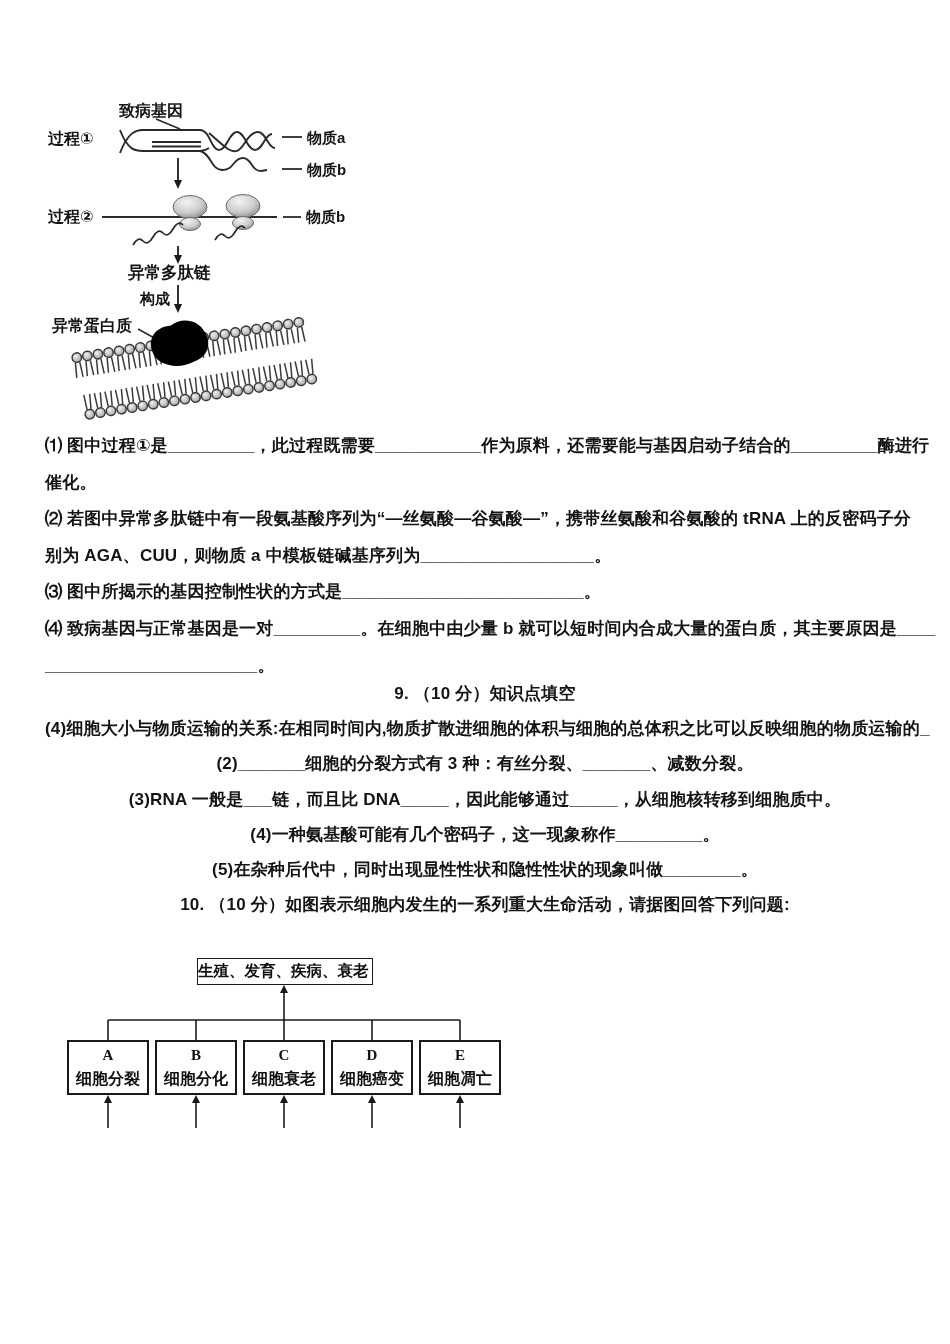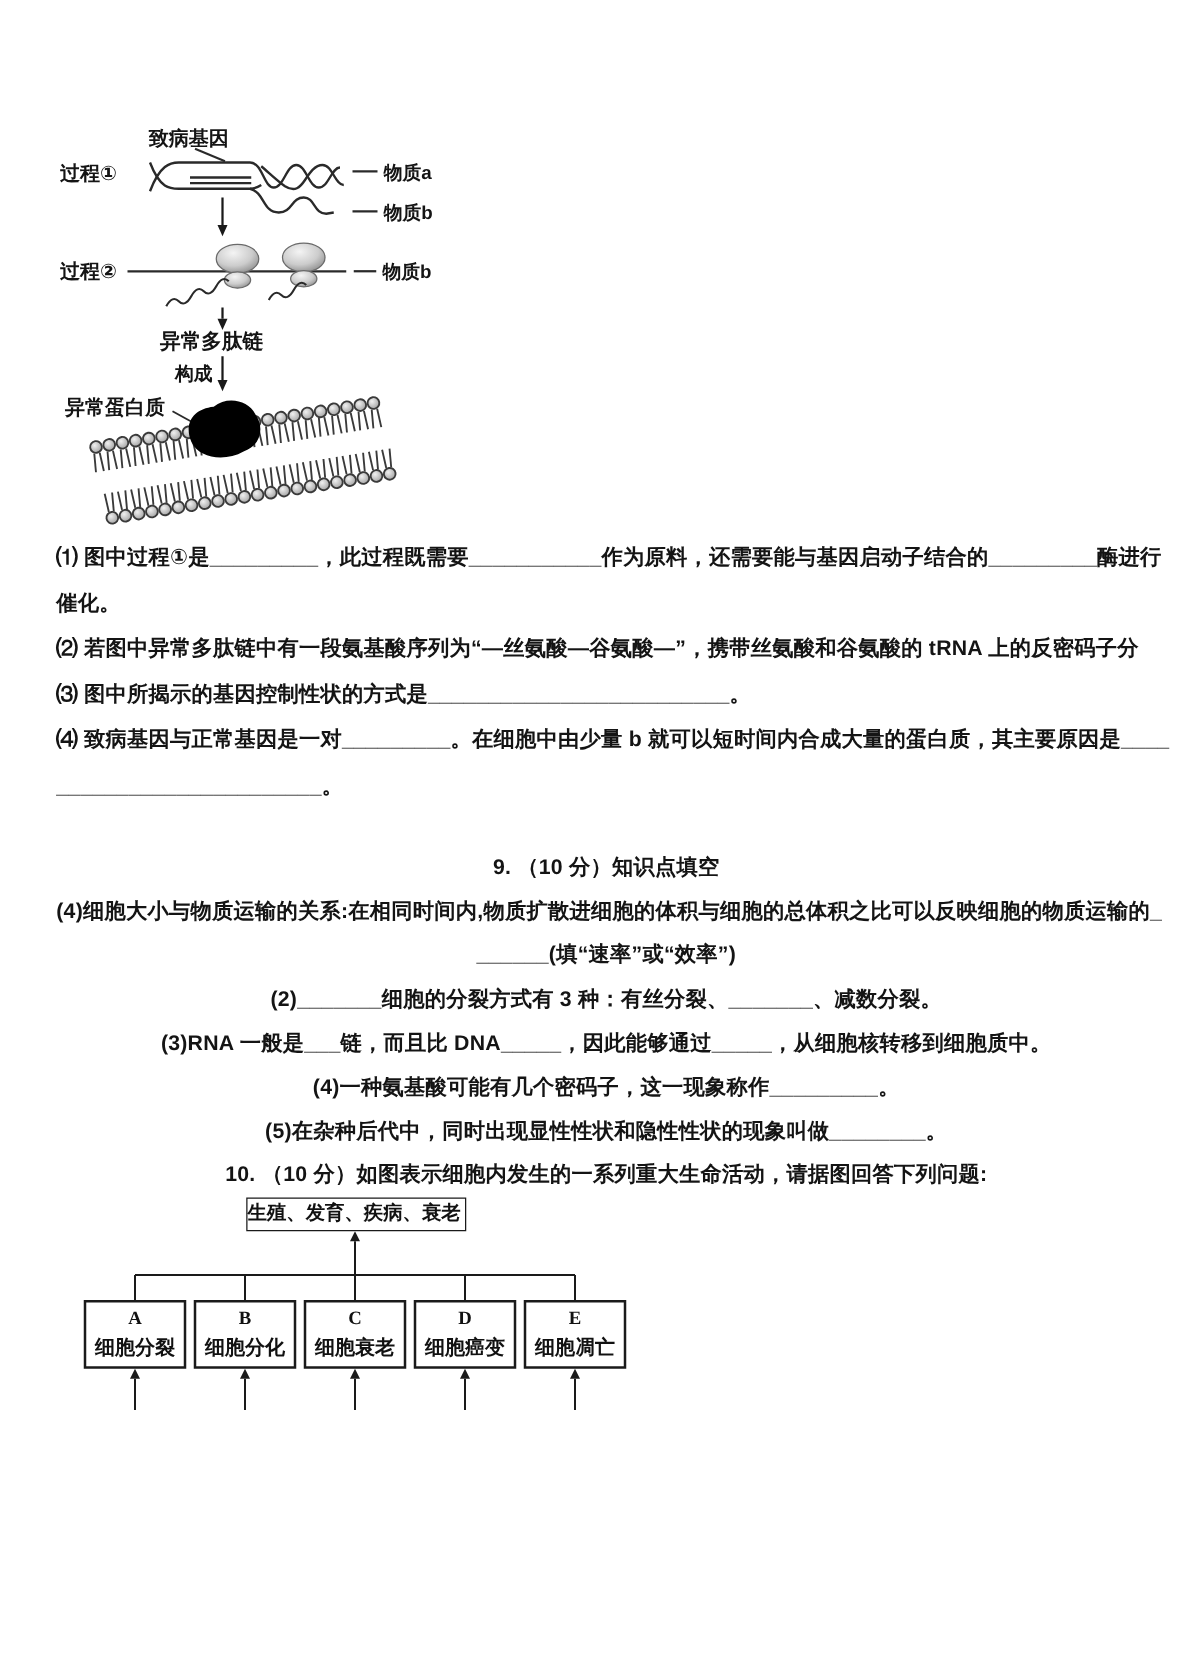--- a/index.html
+++ b/index.html
@@ -240,29 +240,29 @@
           <circle cx="268.7" cy="310" r="4.7" fill="url(#headGrad)"></circle>
         </g>
       <path d="M116,260 C112,244 122,234 138,235 C150,228 166,234 170,246 C176,258 170,272 156,274 C140,280 120,274 116,260 Z" fill="#000"></path>
     </g>
   </svg>
 
   <div id="q8" class="tblock">
     <div class="tline">⑴ 图中过程①是_________，此过程既需要___________作为原料，还需要能与基因启动子结合的_________酶进行</div>
     <div class="tline">催化。</div>
     <div class="tline">⑵ 若图中异常多肽链中有一段氨基酸序列为“—丝氨酸—谷氨酸—”，携带丝氨酸和谷氨酸的 tRNA 上的反密码子分</div>
+    <div class="tline">别为 AGA、CUU，则物质 a 中模板链碱基序列为__________________。</div>
     <div class="tline">⑶ 图中所揭示的基因控制性状的方式是_________________________。</div>
     <div class="tline">⑷ 致病基因与正常基因是一对_________。在细胞中由少量 b 就可以短时间内合成大量的蛋白质，其主要原因是____</div>
     <div class="tline">______________________。</div>
   </div>
 
   <div id="q910" class="tblock">
     <div class="tline">9. （10 分）知识点填空</div>
     <div class="tline">(4)细胞大小与物质运输的关系:在相同时间内,物质扩散进细胞的体积与细胞的总体积之比可以反映细胞的物质运输的_</div>
-    <div class="tline">______(填“速率”或“效率”)</div>
     <div class="tline">(2)_______细胞的分裂方式有 3 种：有丝分裂、_______、减数分裂。</div>
     <div class="tline">(3)RNA 一般是___链，而且比 DNA_____，因此能够通过_____，从细胞核转移到细胞质中。</div>
     <div class="tline">(4)一种氨基酸可能有几个密码子，这一现象称作_________。</div>
     <div class="tline">(5)在杂种后代中，同时出现显性性状和隐性性状的现象叫做________。</div>
     <div class="tline">10. （10 分）如图表示细胞内发生的一系列重大生命活动，请据图回答下列问题:</div>
   </div>
 
   <div id="fig2">
     <svg class="fc-svg" width="440" height="272" viewBox="0 0 440 272">
       <g stroke="#1a1a1a" stroke-width="1.6" fill="none">

